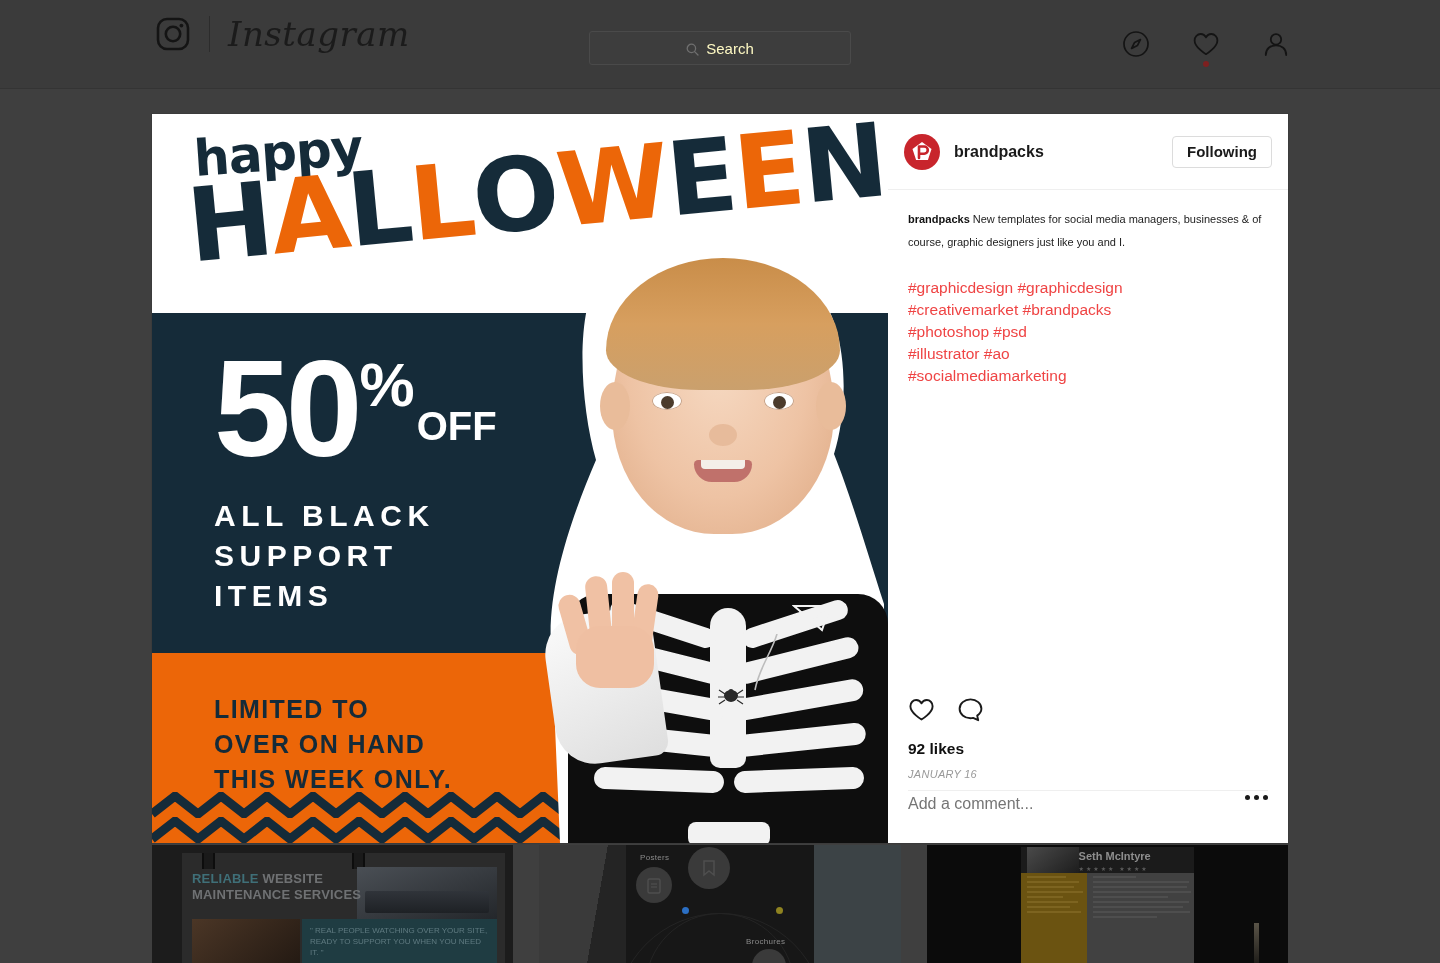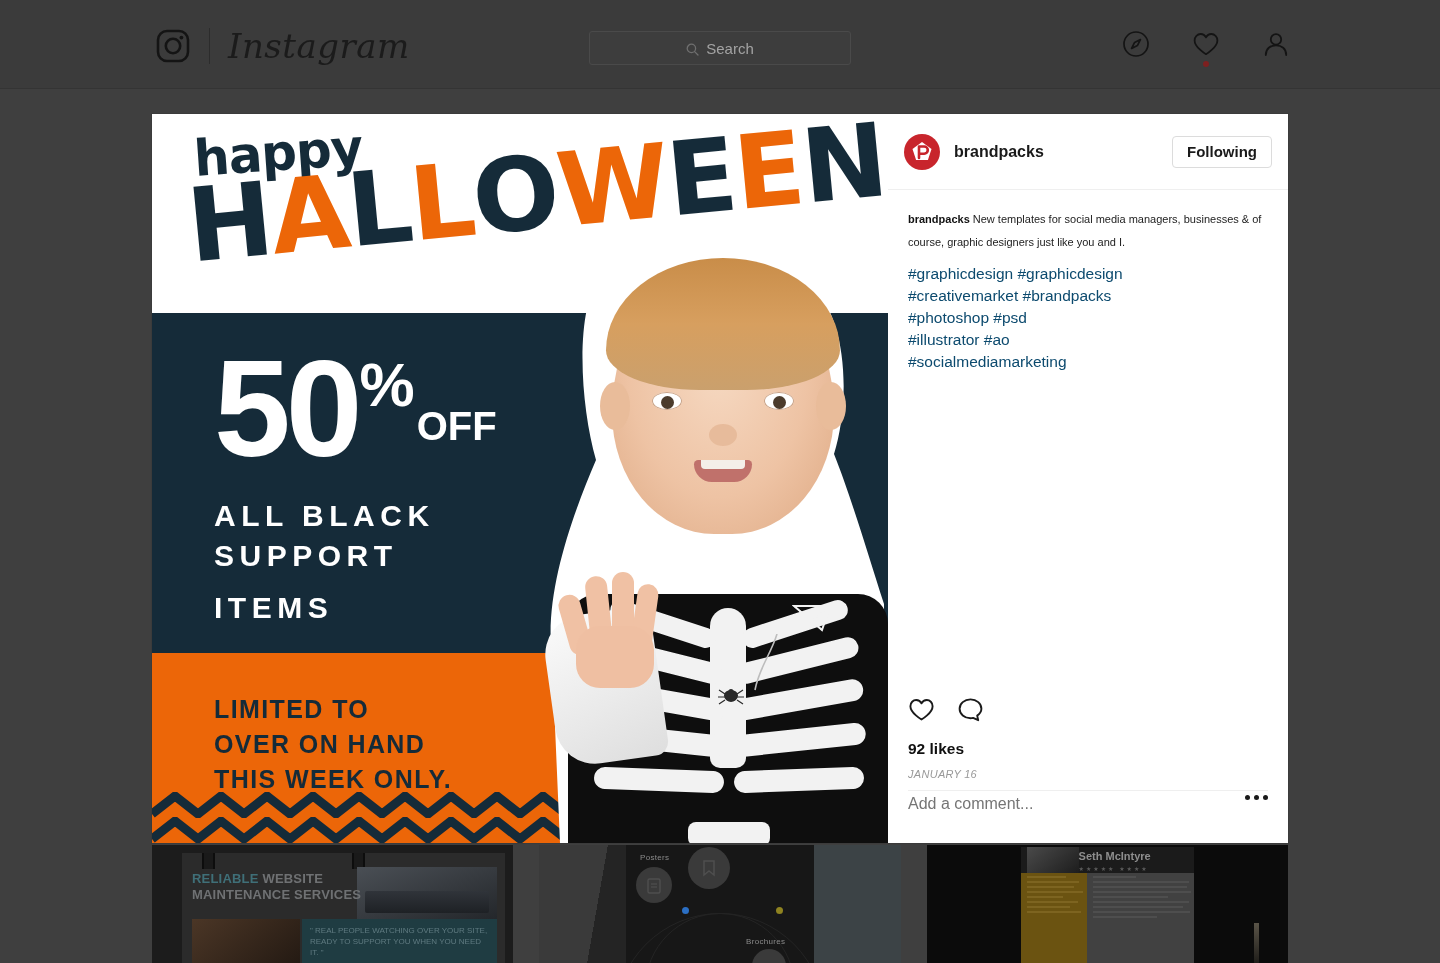--- a/index.html
+++ b/index.html
@@ -13,39 +13,39 @@
 
   
   .page { position: relative; width: 1440px; height: 963px; background: #3f3f3f; }
 
   
   .navbar {
     position: absolute; top: 0; left: 0; width: 1440px; height: 89px;
     background: #3b3b3b; border-bottom: 1px solid #343434;
     display: flex; align-items: center;
   }
-  .nav-left { position: absolute; left: 155px; top: 28px; display: flex; align-items: flex-start; }
+  .nav-left { position: absolute; left: 155px; top: 16px; display: flex; align-items: flex-start; }
   .ig-glyph { width: 36px; height: 36px; }
   .nav-divider { width: 1px; height: 36px; background: #2c2c2c; margin: 0 18px; }
   .ig-wordmark {
     font-family: "DejaVu Serif", serif;
     font-size: 34px; font-style: italic; font-weight: 400;
     color: #1b1b1b; letter-spacing: .5px; line-height: 36px;
     white-space: nowrap;
   }
   .search-box {
     position: absolute; left: 589px; top: 31px;
     width: 262px; height: 34px;
     border: 1px solid #4a4a4a; border-radius: 3px;
     background: #3d3d3d;
     display: flex; align-items: center; justify-content: center;
     gap: 7px;
   }
   .search-box .srch-ico { width: 13px; height: 13px; display: block; }
-  .search-placeholder { font-size: 15px; color: #a3a3a3; line-height: 1; }
+  .search-placeholder { font-size: 15px; color: #fef9c3; line-height: 1; }
 
   .nav-right { position: absolute; right: 150px; top: 30px; display: flex; align-items: center; gap: 42px; }
   .nav-icon { position: relative; width: 28px; height: 28px; cursor: pointer; }
   .nav-icon svg { display: block; width: 28px; height: 28px; }
   .notif-dot {
     position: absolute; left: 50%; transform: translateX(-50%);
     bottom: -9px; width: 6px; height: 6px; border-radius: 50%;
     background: #7d2020;
   }
 
@@ -216,21 +216,21 @@
     margin-left:auto; height:32px; padding:0 14px;
     border:1px solid #dcdcdc; border-radius:4px; background:#fff;
     font-size:15px; font-weight:700; color:#1a1a1a;
     font-family:"Liberation Sans", sans-serif; cursor:pointer;
     display:flex; align-items:center;
   }
 
   .caption-area { padding: 18px 20px 0 20px; }
   .caption { font-size:11px; line-height:22.5px; color:#222; }
   .caption b { font-weight:700; color:#111; }
-  .tags { margin-top:10px; font-size:15.5px; line-height:22px; color:#0c4a6e; }
+  .tags { margin-top:24px; font-size:15.5px; line-height:22px; color:#ef4444; }
 
   .actions {
     position:absolute; left:20px; bottom:120px;
     display:flex; align-items:center; gap:22px;
   }
   .act { width:27px; height:27px; cursor:pointer; }
   .likes { position:absolute; left:20px; bottom:85px; font-size:15.5px; font-weight:700; color:#111; }
   .date { position:absolute; left:20px; bottom:63px; font-size:11px; letter-spacing:.3px; color:#999;font-style:italic; }
   .rule { position:absolute; left:20px; right:20px; bottom:52px; height:1px; background:#efefef; }
   .comment-row {
@@ -395,21 +395,21 @@
       </div>
 
       <div class="offer">
         <div class="offer-row">
           <span class="offer-50">50</span>
           <span class="offer-pct">%</span>
           <span class="offer-off">OFF</span>
         </div>
         <div class="offer-sub">ALL BLACK</div>
         <div class="offer-sub" style="margin-top:0">SUPPORT</div>
-        <div class="offer-sub" style="margin-top:12px">ITEMS</div>
+        <div class="offer-sub" style="margin-top:0">ITEMS</div>
       </div>
 
       <div class="limited">
         <div>LIMITED TO</div>
         <div>OVER ON HAND</div>
         <div>THIS WEEK ONLY.</div>
       </div>
 
       <svg class="zigzag" style="top:678px;" viewBox="0 0 736 26" preserveAspectRatio="none">
         <polyline points="0,22 23,4 46,22 69,4 92,22 115,4 138,22 161,4 184,22 207,4 230,22 253,4 276,22 299,4 322,22 345,4 368,22 391,4 414,22 437,4 460,22 483,4 506,22 529,4 552,22 575,4 598,22 621,4 644,22 667,4 690,22 713,4 736,22" fill="none" stroke="#152b39" stroke-width="9" stroke-linejoin="round"></polyline>

